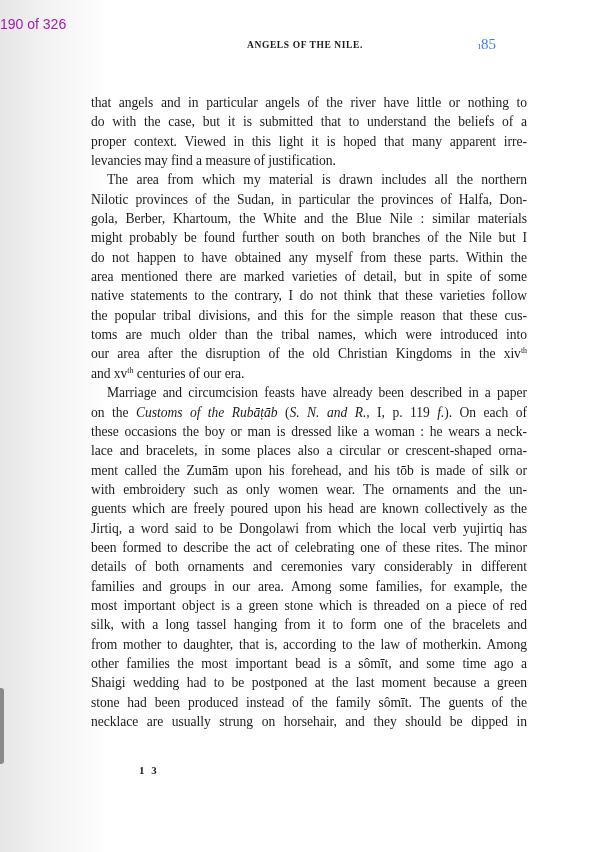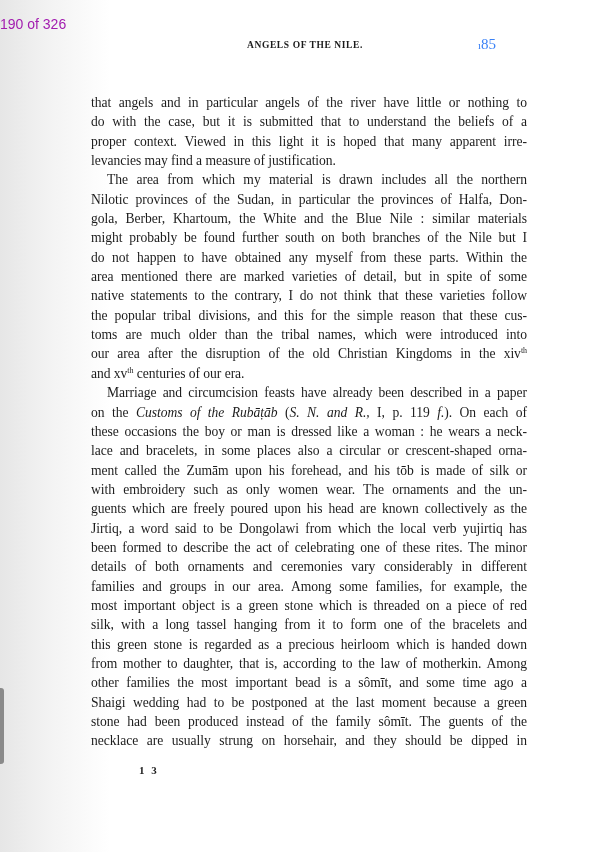--- a/index.html
+++ b/index.html
@@ -135,21 +135,20 @@
     <div class="line"><span>lace and bracelets, in some places also a circular or crescent-shaped orna-</span></div>
     <div class="line"><span>ment called the Zumām upon his forehead, and his tōb is made of silk or</span></div>
     <div class="line"><span>with embroidery such as only women wear. The ornaments and the un-</span></div>
     <div class="line"><span>guents which are freely poured upon his head are known collectively as the</span></div>
     <div class="line"><span>Jirtiq, a word said to be Dongolawi from which the local verb yujirtiq has</span></div>
     <div class="line"><span>been formed to describe the act of celebrating one of these rites. The minor</span></div>
     <div class="line"><span>details of both ornaments and ceremonies vary considerably in different</span></div>
     <div class="line"><span>families and groups in our area. Among some families, for example, the</span></div>
     <div class="line"><span>most important object is a green stone which is threaded on a piece of red</span></div>
     <div class="line"><span>silk, with a long tassel hanging from it to form one of the bracelets and</span></div>
-    <div class="line"><span>this green stone is regarded as a precious heirloom which is handed down</span></div>
     <div class="line"><span>from mother to daughter, that is, according to the law of motherkin. Among</span></div>
     <div class="line"><span>other families the most important bead is a sômīt, and some time ago a</span></div>
     <div class="line"><span>Shaigi wedding had to be postponed at the last moment because a green</span></div>
     <div class="line"><span>stone had been produced instead of the family sômīt. The guents of the</span></div>
     <div class="line"><span>necklace are usually strung on horsehair, and they should be dipped in</span></div>
   </div>
 
 <div class="signature">1 3</div>
 
 </body></html>

